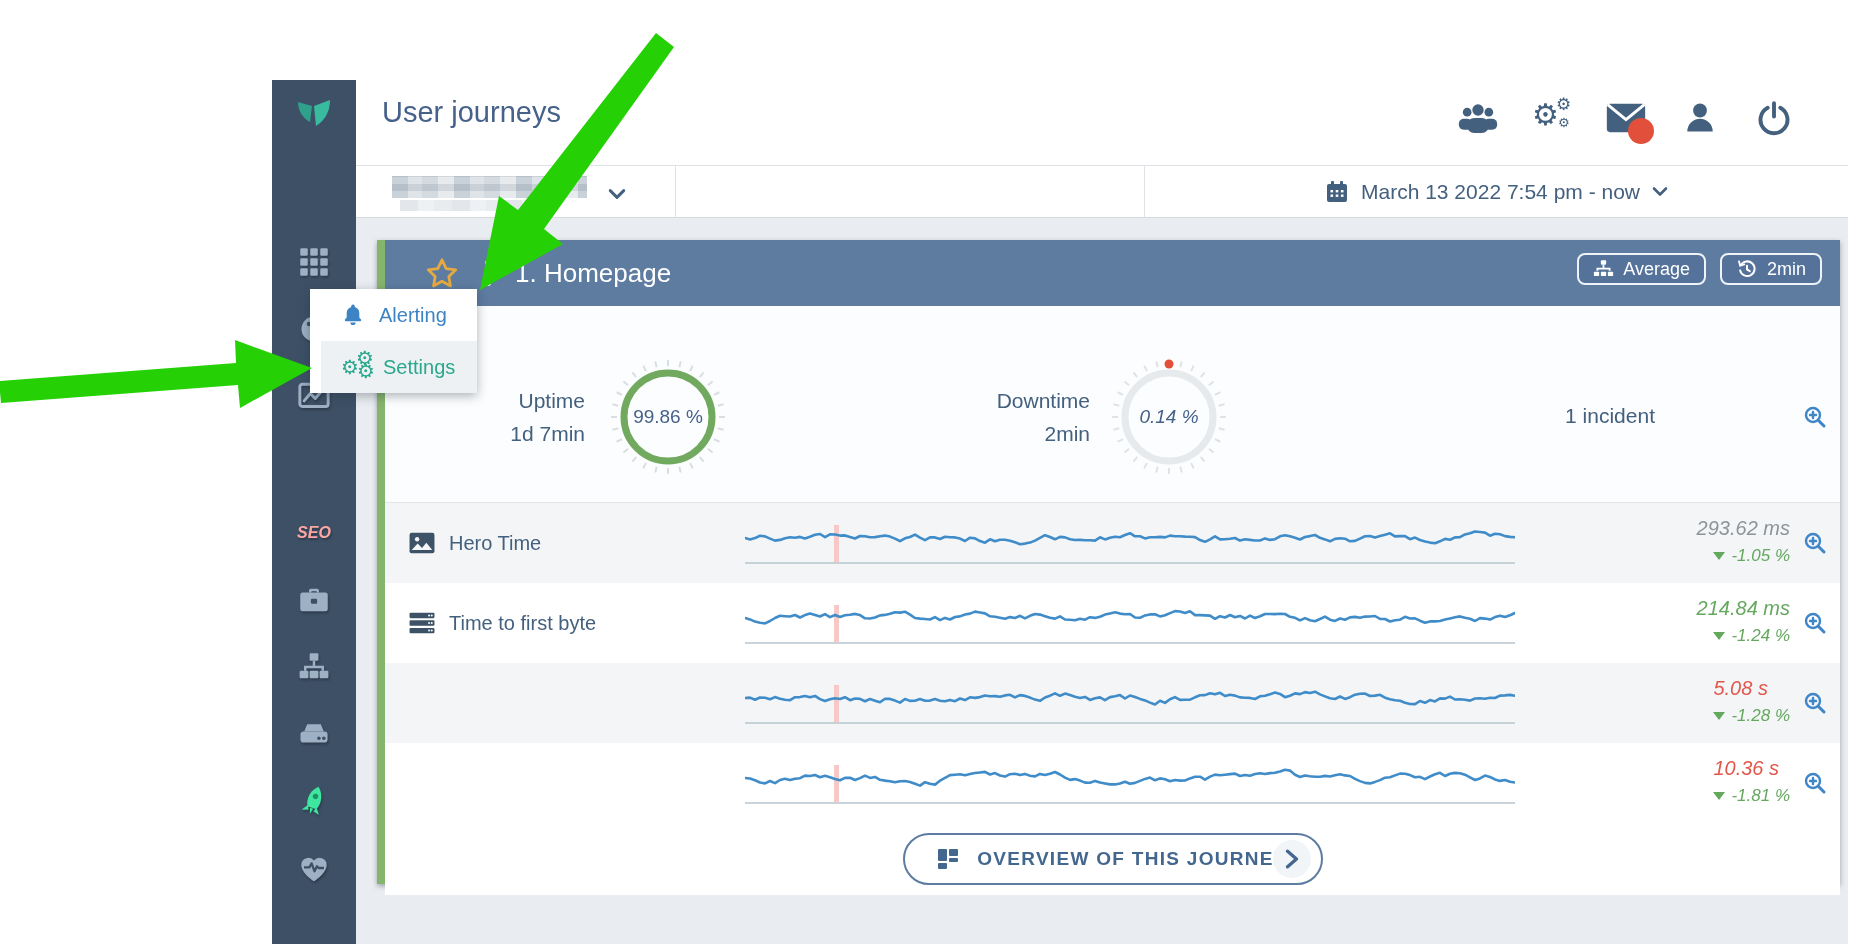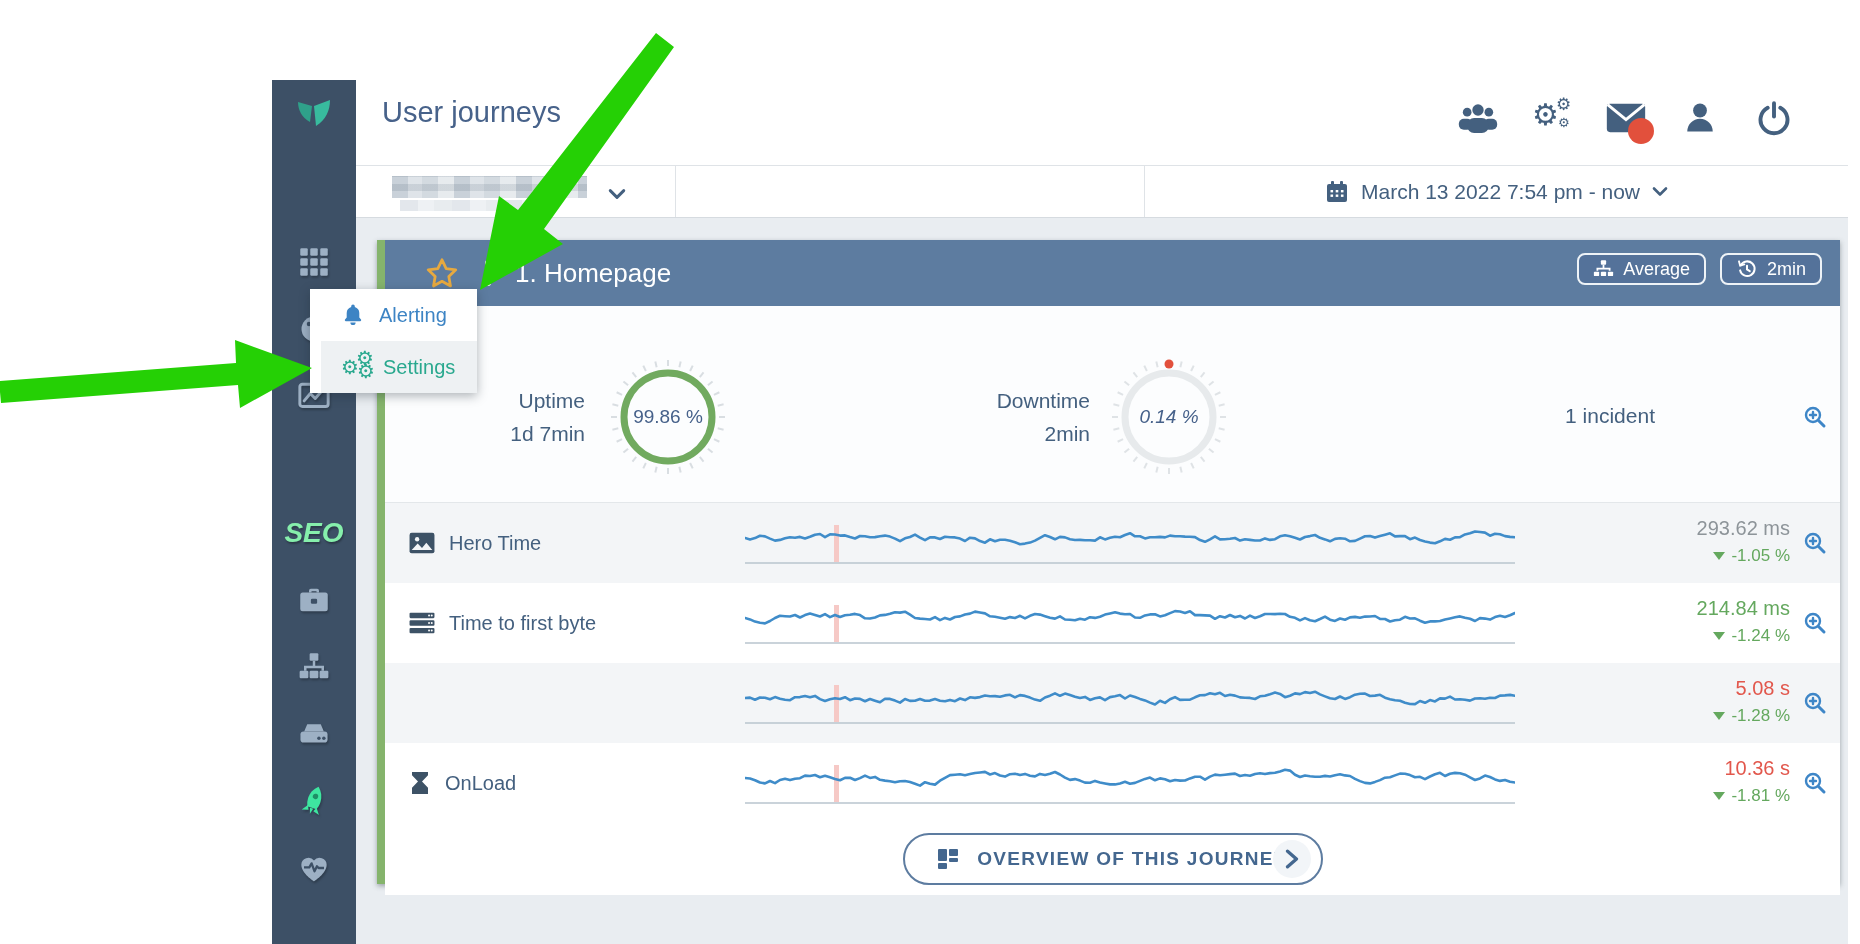--- a/index.html
+++ b/index.html
@@ -18,21 +18,21 @@
   .gearset .g-sm  { position:absolute; left:24px; top:-2px; font-size:17px; line-height:17px; font-family:"DejaVu Sans", sans-serif;}
   .gearset .g-xs  { position:absolute; left:26px; top:18px; font-size:13px; line-height:13px; font-family:"DejaVu Sans", sans-serif;}
 
   
   .sidebar { position:absolute; left:272px; top:80px; width:84px; height:864px; background:#3d5066; z-index:5; }
   .side-logo { position:absolute; left:18px; top:16px; }
   .side-items { position:absolute; left:0; top:148px; width:84px; display:flex; flex-direction:column; align-items:center; }
   .side-item { width:84px; height:67px; display:flex; align-items:center; justify-content:center; cursor:pointer; }
   .side-item svg { filter:drop-shadow(1px 2px 1px rgba(0,0,0,.25)); }
   .side-gap { height:70px; }
-  .seo-label { color:#86efac; font-weight:bold; font-style:italic; font-size:28px; text-shadow:1px 2px 2px rgba(0,0,0,.3); }
+  .seo-label { color:#fca5a5; font-weight:bold; font-style:italic; font-size:16px; text-shadow:1px 2px 2px rgba(0,0,0,.3); }
 
   
   .toolbar { position:absolute; left:356px; top:165px; width:1492px; height:53px; background:#fff; border-top:1px solid #dfe3e7; border-bottom:1px solid #d6dbe0; display:flex; z-index:4; }
   .tb-seg1 { width:320px; height:100%; position:relative; border-right:1px solid #dfe3e7; }
   .tb-seg2 { width:469px; height:100%; border-right:1px solid #dfe3e7; }
   .tb-seg3 { flex:1; height:100%; display:flex; align-items:center; justify-content:center; gap:12px; cursor:pointer; }
   .redact-1 { position:absolute; left:36px; top:10px; width:195px; height:22px;
       background:repeating-linear-gradient(90deg,#c9d1d9 0 16px,#dfe4e9 16px 30px,#d3dae0 30px 46px,#e7ebee 46px 62px),
                  repeating-linear-gradient(0deg,rgba(255,255,255,.35) 0 7px,rgba(120,135,150,.18) 7px 14px);
       background-blend-mode:multiply; }
@@ -66,21 +66,21 @@
   .incident-text { position:absolute; right:185px; top:98px; font-size:21px; color:#44607f; }
   .stats .zoom-btn { position:absolute; right:13px; top:99px; }
 
   
   .mrow { height:80px; position:relative; }
   .mrow.odd { background:#f3f5f7; }
   .mrow.even { background:#fff; }
   .mrow-label { position:absolute; left:24px; top:0; height:80px; display:flex; align-items:center; gap:14px; }
   .mrow-label span { font-size:20px; color:#44607f; }
   .spark-wrap { position:absolute; left:360px; top:18px; width:770px; height:46px; }
-  .mvals { position:absolute; right:50px; top:12px; text-align:right; line-height:27px; }
+  .mvals { position:absolute; right:50px; top:12px; line-height:27px;font-style:italic; }
   .mval { font-size:20px; }
   .mval[data-color="gray"]  { color:#8d9499; }
   .mval[data-color="green"] { color:#64a85e; }
   .mval[data-color="red"]   { color:#e2574c; }
   .mchange { font-size:17px; color:#64a85e; display:flex; align-items:center; justify-content:flex-end; gap:6px; }
   .tri-down { width:0; height:0; border-left:6px solid transparent; border-right:6px solid transparent; border-top:8px solid #64a85e; display:inline-block; }
   .mrow .zoom-btn { position:absolute; right:13px; top:28px; }
   .zoom-btn { cursor:pointer; display:flex; }
 
   
@@ -481,26 +481,20 @@
       <svg width="24" height="24" viewBox="0 0 24 24" fill="none" stroke="#3e86c7" stroke-width="2.4" stroke-linecap="round">
         <circle cx="10" cy="10" r="7"></circle>
           <line x1="15.5" y1="15.5" x2="21" y2="21" stroke-width="3"></line>
         <line x1="7" y1="10" x2="13" y2="10"></line>
           <line x1="10" y1="7" x2="10" y2="13"></line>
       </svg>
     </div>
   </div>
 
   <div class="mrow even">
-    <div class="mrow-label">
-      <svg width="22" height="24" viewBox="0 0 20 24" fill="#3d5266">
-        <path d="M2 1h16v3.2l-6 6.3 6 6.3V23H2v-6.2l6-6.3-6-6.3z"></path>
-      </svg>
-      <span>OnLoad</span>
-    </div>
     <div class="spark-wrap"><svg class="spark" width="770" height="46" viewBox="0 0 770 46">
           <rect x="89" y="4" width="5" height="37" fill="#f6c9c6"></rect>
           <line x1="0" x2="770" y1="42" y2="42" stroke="#b8c4ce" stroke-width="1.5"></line>
           <path d="M0 17 L5 17.5 L10 19.2 L15 21.5 L20 22.4 L25 20.0 L30 22.1 L35 19.0 L40 17.8 L45 19.1 L50 17.7 L55 17.2 L60 14.6 L65 15.0 L70 14.0 L75 16.2 L80 14.7 L85 16.3 L90 18.0 L95 19.2 L100 16.9 L105 16.7 L110 19.0 L115 17.1 L120 14.6 L125 16.9 L130 15.9 L135 18.8 L140 19.6 L145 20.2 L150 21.3 L155 20.2 L160 20.1 L165 21.1 L170 22.8 L175 24.6 L180 21.2 L185 22.7 L190 23.6 L195 19.7 L200 16.8 L205 14.1 L210 13.7 L215 13.2 L220 14.2 L225 13.1 L230 12.0 L235 11.5 L240 10.9 L245 13.5 L250 12.1 L255 14.5 L260 15.6 L265 13.2 L270 12.7 L275 14.0 L280 12.9 L285 14.7 L290 15.4 L295 12.9 L300 14.0 L305 12.8 L310 11.0 L315 13.5 L320 16.6 L325 18.9 L330 18.1 L335 19.6 L340 21.6 L345 21.7 L350 19.9 L355 21.5 L360 22.5 L365 23.4 L370 23.4 L375 22.4 L380 20.8 L385 22.8 L390 21.9 L395 19.9 L400 17.9 L405 16.6 L410 19.3 L415 17.4 L420 18.3 L425 20.3 L430 19.0 L435 19.6 L440 19.5 L445 17.4 L450 15.7 L455 15.7 L460 18.6 L465 15.6 L470 13.6 L475 14.2 L480 13.7 L485 13.1 L490 12.6 L495 15.0 L500 14.0 L505 14.8 L510 13.0 L515 12.2 L520 13.0 L525 12.1 L530 11.8 L535 10.4 L540 8.8 L545 9.6 L550 13.7 L555 16.0 L560 14.5 L565 15.3 L570 15.7 L575 15.7 L580 14.9 L585 15.5 L590 14.2 L595 13.3 L600 14.4 L605 15.0 L610 17.9 L615 20.1 L620 21.9 L625 22.4 L630 20.9 L635 19.1 L640 16.7 L645 16.3 L650 14.4 L655 12.6 L660 12.7 L665 14.1 L670 16.3 L675 15.8 L680 18.2 L685 15.5 L690 13.3 L695 11.8 L700 15.0 L705 12.7 L710 11.9 L715 12.2 L720 13.7 L725 16.3 L730 19.0 L735 17.4 L740 14.6 L745 16.0 L750 18.4 L755 19.9 L760 19.0 L765 20.8 L770 21.5" fill="none" stroke="#3f8cc9" stroke-width="2.6" stroke-linejoin="round" stroke-linecap="round"></path>
         </svg></div>
     <div class="mvals">
       <div class="mval" data-color="red">10.36 s</div>
       <div class="mchange">
           <i class="tri-down"></i>
           <span>-1.81 %</span>

